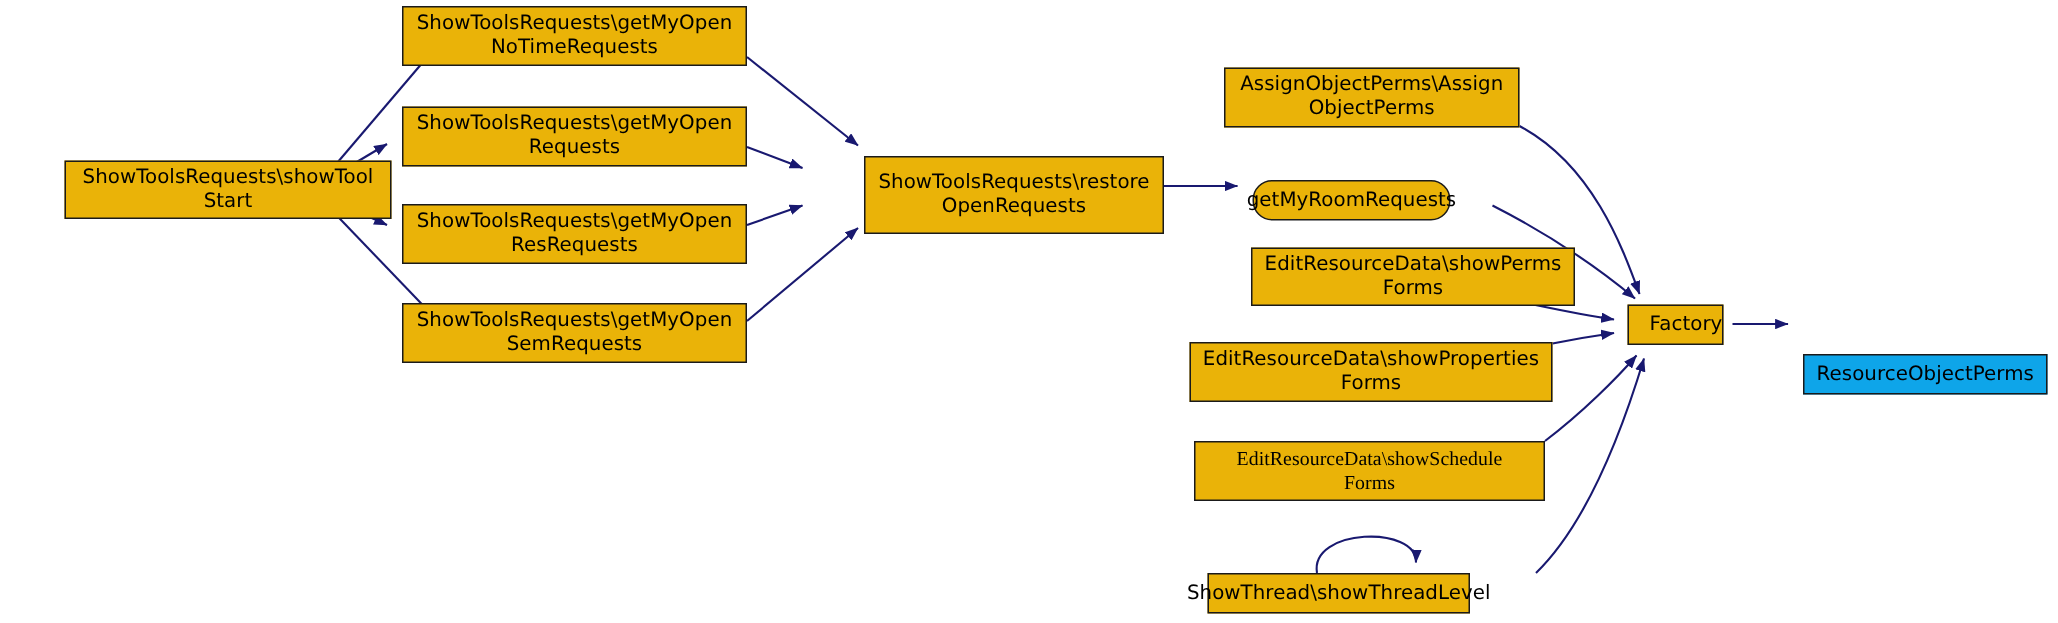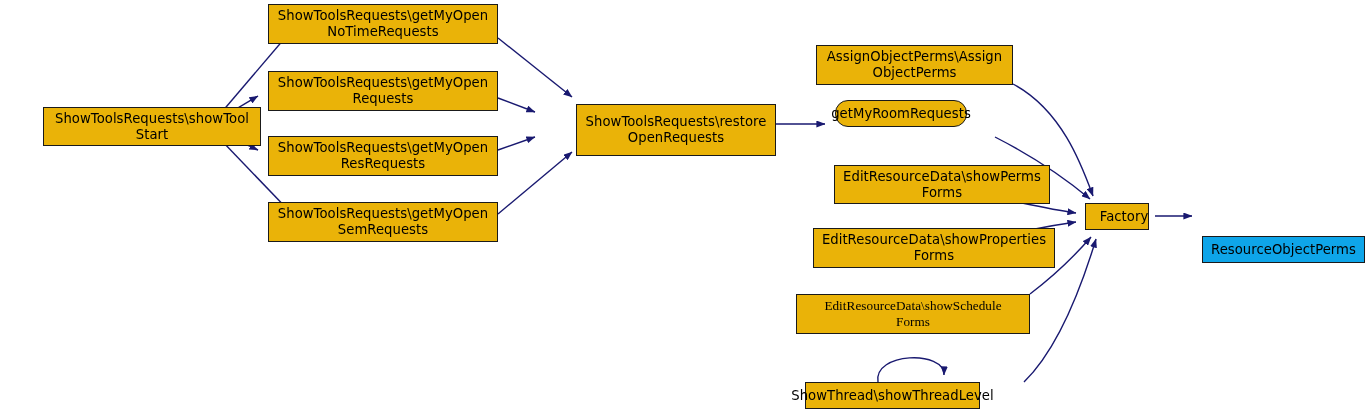--- a/index.html
+++ b/index.html
@@ -88,24 +88,24 @@
       <div class="node" style="left: 268px; top: 71px; width: 230px; height: 40px;"><span class="label">ShowToolsRequests\getMyOpen
 Requests</span></div>
       <div class="node" style="left: 268px; top: 136px; width: 230px; height: 40px;"><span class="label">ShowToolsRequests\getMyOpen
 ResRequests</span></div>
       <div class="node" style="left: 268px; top: 202px; width: 230px; height: 40px;"><span class="label">ShowToolsRequests\getMyOpen
 SemRequests</span></div>
       <div class="node" style="left: 576px; top: 104px; width: 200px; height: 52px;"><span class="label">ShowToolsRequests\restore
 OpenRequests</span></div>
       <div class="node" style="left: 816px; top: 45px; width: 197px; height: 40px;"><span class="label">AssignObjectPerms\Assign
 ObjectPerms</span></div>
-      <div class="node" style="left: 835px; top: 100px; width: 132px; height: 27px; border-radius: 13px;"><span class="label">getMyRoomRequests</span></div>
+      <div class="node" style="left: 835px; top: 120px; width: 132px; height: 27px; border-radius: 13px;"><span class="label">getMyRoomRequests</span></div>
       <div class="node" style="left: 806px; top: 165px; width: 216px; height: 39px; margin-left: 28px;"><span class="label">EditResourceData\showPerms
 Forms</span></div>
-      <div class="node" style="left: 793px; top: 228px; width: 242px; height: 40px; margin-left: 20px;"><span class="label">EditResourceData\showProperties
+      <div class="node" style="left: 793px; top: 228px; width: 242px; height: 40px;"><span class="label">EditResourceData\showProperties
 Forms</span></div>
       <div class="node" style="left: 796px; top: 294px; width: 234px; height: 40px; font-family: Liberation Serif, serif;"><span class="label">EditResourceData\showSchedule
 Forms</span></div>
       <div class="node" style="left: 805px; top: 382px; width: 175px; height: 27px;"><span class="label">ShowThread\showThreadLevel</span></div>
       <div class="node" style="left: 1085px; top: 203px; width: 64px; height: 27px; padding-left: 14px;"><span class="label">Factory</span></div>
       <div class="node highlight" style="left: 1202px; top: 203px; width: 163px; height: 27px;"><span class="label">ResourceObjectPerms</span></div>
     </div>
 </div>
 
 </body></html>

